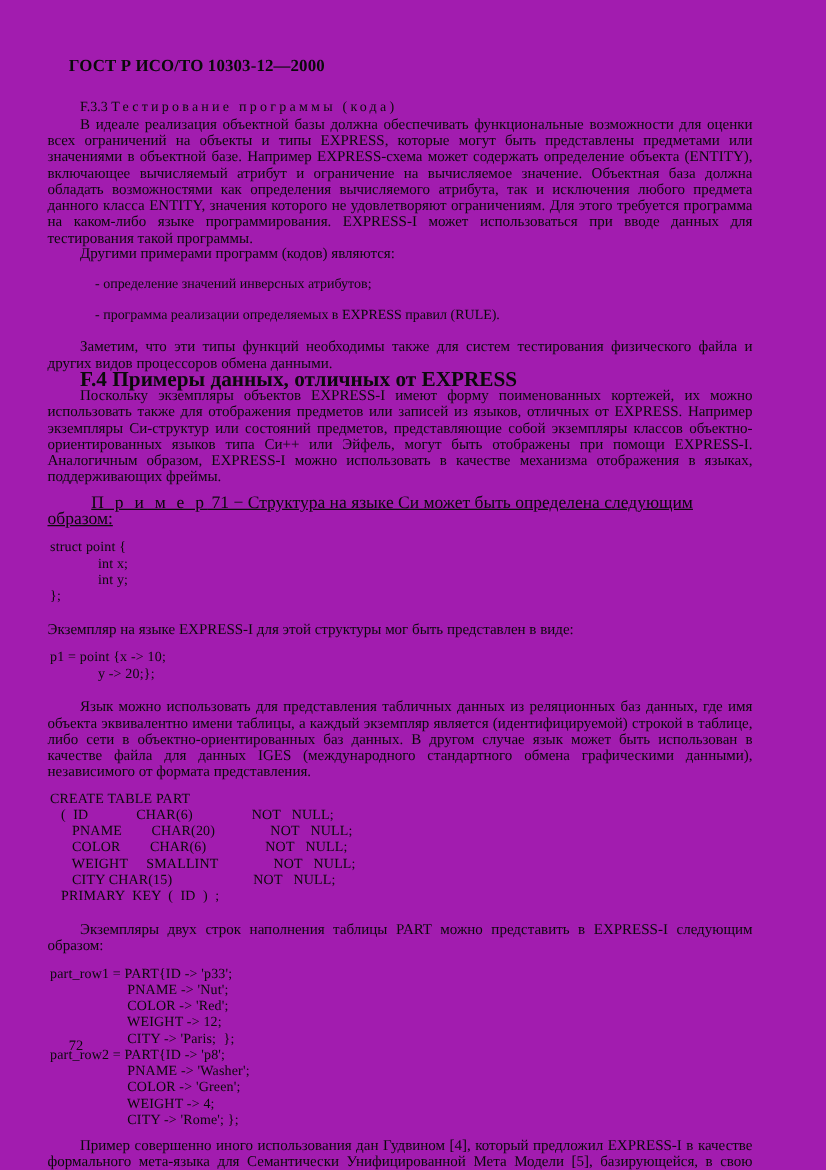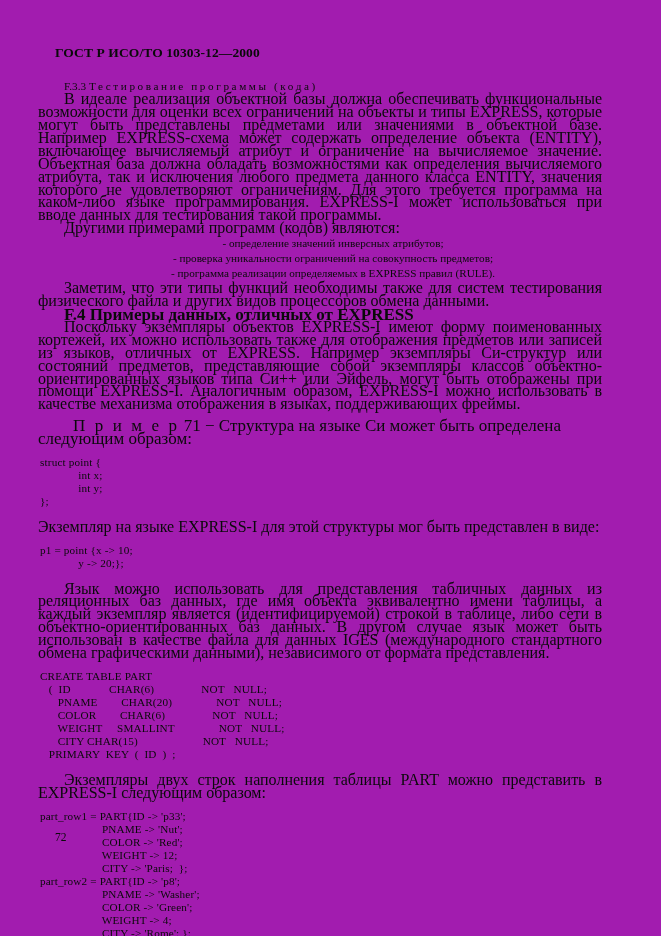--- a/index.html
+++ b/index.html
@@ -39,34 +39,34 @@
   
   .content {
     position: absolute;
     left: 38px;
     top: 80px;
     width: 564px;
   }
 
   p.body-par {
     margin: 0;
-    font-size: 16px;
+    font-size: 12px;
     line-height: 12.9px;
     text-align: justify;
     text-indent: 26px;
     hyphens: manual;
     -webkit-hyphens: manual;
   }
   p.body-par.noindent { text-indent: 0; }
 
   p.bullet {
-    margin: 2px;
+    margin: 12px;
     font-size: 11.2px;
     line-height: 12.9px;
-    text-align: center;
+    text-align: left;
     text-indent: 26px;
   }
 
   
   .clause-heading {
     margin: 0;
     font-size: 11.2px;
     line-height: 13.2px;
     text-indent: 26px;
     letter-spacing: 2.6px;
@@ -81,23 +81,24 @@
     margin: 0;
     font-size: 17px;
     line-height: 13.2px;
     font-weight: bold;
     text-indent: 26px;
   }
 
   
   .example-line {
     margin: 0;
-    font-size: 17px;
+    font-size: 14px;
     line-height: 13.2px;
     text-indent: 35px;
+    text-decoration: underline;
   }
   .example-line .ex-word {
     letter-spacing: 2.6px;
   }
   .example-line .ex-rest {
     letter-spacing: 0;
   }
 
   
   pre.code {
@@ -131,21 +132,20 @@
 
   <div class="content">
 
     <p class="clause-heading"><span class="num">F.3.3 </span><span>Тестирование программы (кода)</span></p>
 
     <p class="body-par">В идеале реализация объектной базы должна обеспечивать функциональные возможности для оценки всех ограничений на объекты и типы EXPRESS, которые могут быть представлены предметами или значениями в объектной базе. Например EXPRESS-схема может содержать определение объекта (ENTITY), включающее вычисляемый атрибут и ограничение на вычисляемое значение. Объектная база должна обладать возможностями как определения вычисляемого атрибута, так и исключения любого предмета данного класса ENTITY, значения которого не удовлетворяют ограничениям. Для этого требуется программа на каком-либо языке программирования. EXPRESS-I может использоваться при вводе данных для тестирования такой программы.</p>
 
     <p class="body-par">Другими примерами программ (кодов) являются:</p>
 
     <p class="bullet">- определение значений инверсных атрибутов;</p>
-    <p class="bullet">- проверка уникальности ограничений на совокупность предметов;</p>
     <p class="bullet">- программа реализации определяемых в EXPRESS правил (RULE).</p>
 
     <p class="body-par">Заметим, что эти типы функций необходимы также для систем тестирования физического файла и других видов процессоров обмена данными.</p>
 
     <p class="sub-heading">F.4 Примеры данных, отличных от EXPRESS</p>
 
     <p class="body-par">Поскольку экземпляры объектов EXPRESS-I имеют форму поименованных кортежей, их можно использовать также для отображения предметов или записей из языков, отличных от EXPRESS. Например экземпляры Си-структур или состояний предметов, представляющие собой экземпляры классов объектно-ориентированных языков типа Си++ или Эйфель, могут быть отображены при помощи EXPRESS-I. Аналогичным образом, EXPRESS-I можно использовать в качестве механизма отображения в языках, поддерживающих фреймы.</p>
 
     <div class="gap-s"></div>
 

